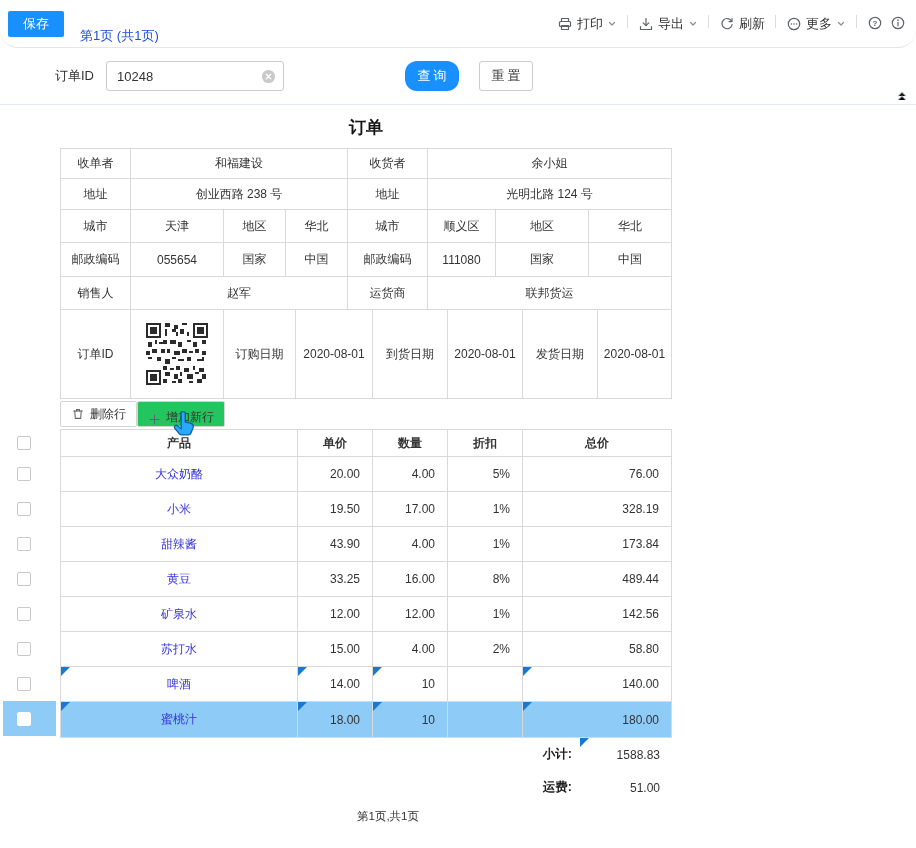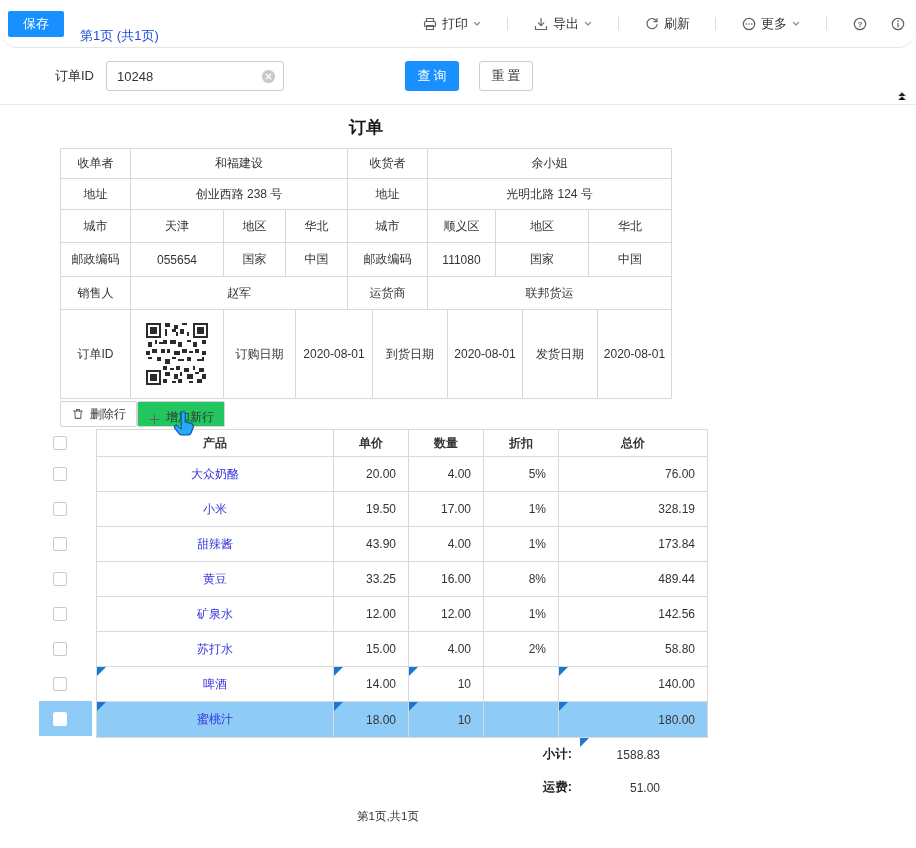--- a/index.html
+++ b/index.html
@@ -4,36 +4,36 @@
 <style>
   * { box-sizing: border-box; margin: 0; padding: 0; }
   html,body { background:#fff; }
   body { font-family:"Liberation Sans","DejaVu Sans",sans-serif; color:#333; }
   .page { position:relative; width:916px; height:848px; background:#fff; overflow:hidden; }
 
   
   .toolbar { display:flex; align-items:center; height:48px; padding:0 8px; border-bottom:1px solid #e6e6e6; background:#fff;border-radius:18px; }
   .btn-save { height:26px; padding:0 15px; background:#1890ff; color:#fff; border:none; border-radius:2px; font-size:13px; cursor:pointer; font-family:inherit; }
   .page-ind { margin-left:16px; font-size:13px; color:#1d4ed8;margin-top:24px; }
-  .tb-right { margin-left:auto; display:flex; align-items:center; gap:22px; font-size:13px; color:#333; padding-right:2px; }
+  .tb-right { margin-left:auto; display:flex; align-items:flex-start; gap:7px; font-size:13px; color:#333; padding-right:2px; }
   .tb-item { display:flex; align-items:center; gap:4px; cursor:pointer; }
   .tb-div { width:1px; height:13px; background:#dcdcdc; margin:0 3px; }
   .ic { display:inline-block; vertical-align:middle; }
   .ic path, .ic rect, .ic circle, .ic polyline { stroke:#5f6368; fill:none; stroke-width:1.2; stroke-linecap:round; stroke-linejoin:round; }
   .ic .fil { fill:#5f6368; stroke:none; }
   .ic text { fill:#5f6368; stroke:none; font-family:inherit; }
   .chev path { stroke:#8a8f94; }
 
   
   .searchbar { position:relative; display:flex; align-items:center; height:57px; border-bottom:1px solid #e4e9f0; background:#fff; }
   .s-label { margin-left:55px; font-size:13px; color:#333; }
   .s-inputwrap { position:relative; margin-left:12px; width:178px; height:30px; border:1px solid #ccc; border-radius:3px; background:#fff; }
   .s-inputwrap input { width:100%; height:100%; border:none; outline:none; font-size:13px; color:#333; padding:0 28px 0 10px; font-family:inherit; background:transparent; }
   .s-clear { position:absolute; right:7px; top:7px; cursor:pointer; }
-  .btn-query { margin-left:121px; width:54px; height:30px; background:#1890ff; color:#fff; border:none; border-radius:3px; font-size:13px; letter-spacing:3px; text-indent:3px; cursor:pointer; font-family:inherit; }
+  .btn-query { margin-left:121px; width:54px; height:30px; background:#1890ff; color:#fff; border:none; border-radius:12px; font-size:13px; letter-spacing:3px; text-indent:3px; cursor:pointer; font-family:inherit; }
   .btn-reset { margin-left:20px; width:54px; height:30px; background:#fff; color:#333; border:1px solid #ccc; border-radius:3px; font-size:13px; letter-spacing:3px; text-indent:3px; cursor:pointer; font-family:Liberation Mono, monospace; }
   .collapse { position:absolute; right:5px; bottom:1px; cursor:pointer; }
   .collapse path { stroke:#b6bec7; }
 
   
   .report { padding-top:7px; }
   .r-title { margin:4px 0 9px 60px; width:612px; text-align:center; font-size:17px; font-weight:bold; color:#141414; }
 
   .itable { margin-left:60px; width:612px; border:1px solid #d9d9d9; }
   .irow { display:flex; border-bottom:1px solid #d9d9d9; }
@@ -42,21 +42,21 @@
   .icell:last-child { border-right:none; flex:1 1 auto; }
   .h30{height:30px}.h31{height:31px}.h33{height:33px}.h34{height:34px}.h88{height:88px}
 
   
   .actions { position:relative; margin:2px 0 2px 60px; height:26px; display:flex; z-index:6; }
   .a-btn { display:inline-flex; align-items:center; gap:5px; height:26px; padding:0 10px; font-size:12px; color:#333; background:#fff; border:1px solid #d4d4d4; border-radius:2px; cursor:pointer; font-family:inherit; }
   .a-btn.pressed { background:#22c55e;align-items:flex-end; }
   .hand-cursor { position:absolute; left:112px; top:9px; z-index:9; pointer-events:none; }
 
   
-  .pwrap { display:flex; align-items:flex-start;padding-left:36px; }
+  .pwrap { display:flex; align-items:flex-start; }
   .gutter { margin-left:3px; width:53px; flex:0 0 53px; }
   .g-cell { height:35px; display:flex; align-items:center; padding-left:14px; }
   .g-cell.head { height:27px; }
   .g-cell.sel { background:#8fcbf7; }
   .cb { width:14px; height:14px; border:1px solid #c9c9c9; border-radius:2px; background:#fff; cursor:pointer; }
   .g-cell.sel .cb { border-color:#fff; }
 
   .ptable { margin-left:4px; width:612px; border:1px solid #d9d9d9; }
   .prow { display:flex; height:35px; border-bottom:1px solid #d9d9d9; }
   .prow:last-child { border-bottom:none; }

